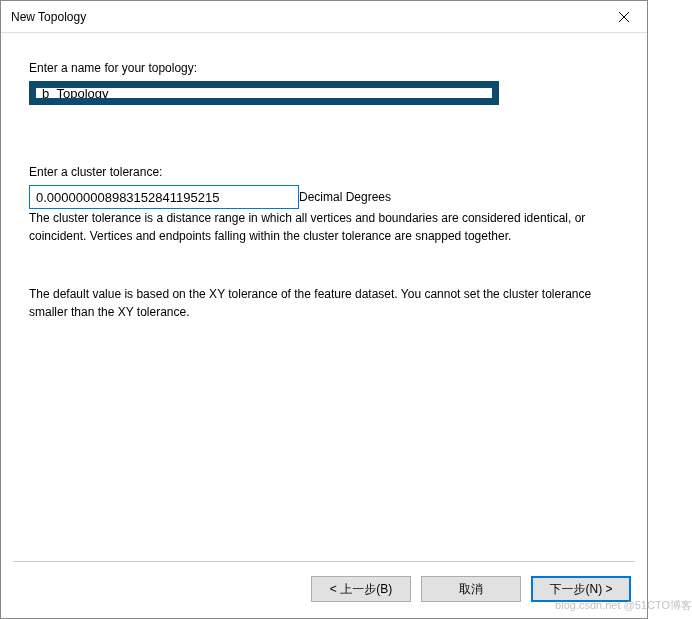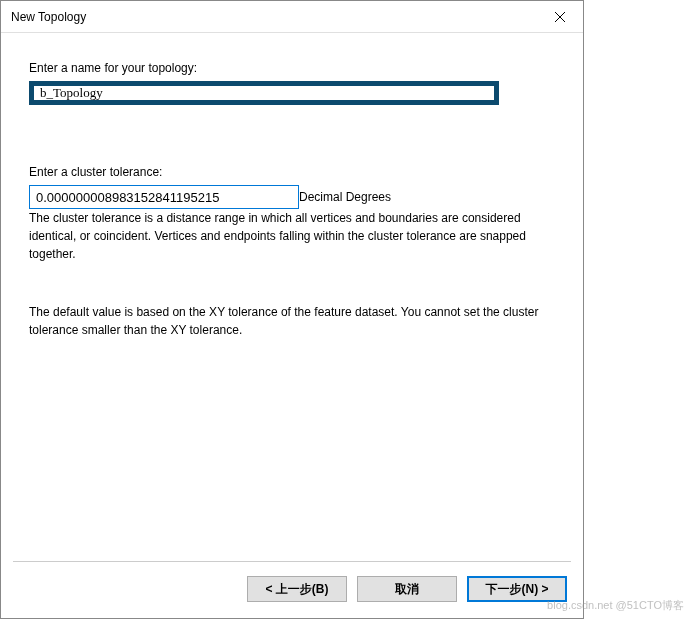--- a/index.html
+++ b/index.html
@@ -10,21 +10,21 @@
     body {
       font-family: "Microsoft YaHei", "Segoe UI", Tahoma, sans-serif;
       font-size: 12px;
       background: #ffffff;
       width: 692px;
       height: 619px;
       overflow: hidden;
       position: relative;
     }
     .window {
-      width: 584px;
+      width: 648px;
       height: 619px;
       border: 1px solid #888;
       background: #ffffff;
       display: flex;
       flex-direction: column;
     }
     .titlebar {
       display: flex;
       align-items: center;
       justify-content: space-between;
@@ -55,24 +55,24 @@
       position: relative;
     }
     .label {
       font-size: 12px;
       color: #000;
       margin-bottom: 6px;
     }
     .text-input {
       width: 470px;
       height: 24px;
-      border: 5px solid #0c4a6e;
+      border: 7px solid #0c4a6e;
       padding: 2px 6px;
       font-size: 13px;
-      font-family: Liberation Serif, serif;
+      font-family: Liberation Sans, sans-serif;
       outline: none;
     }
     .tolerance-row {
       margin-top: 60px;
     }
     .tolerance-input-row {
       display: flex;
       align-items: center;
     }
     .tolerance-input {
@@ -116,29 +116,28 @@
     }
     .btn {
       min-width: 100px;
       height: 26px;
       border: 1px solid #adadad;
       background: #e1e1e1;
       font-size: 12px;
       font-family: inherit;
       cursor: pointer;
       padding: 0 14px;
-      font-weight: bold;
     }
     .btn-default {
       border: 2px solid #0078d7;
     }
     .watermark {
       position: absolute;
       bottom: 6px;
-      right: 8px;
+      right: 0;
       font-size: 11px;
       color: rgba(150,150,150,0.6);
       pointer-events: none;
     }
   </style>
 </head>
 <body>
 
 <div class="window">
   <div class="titlebar">

